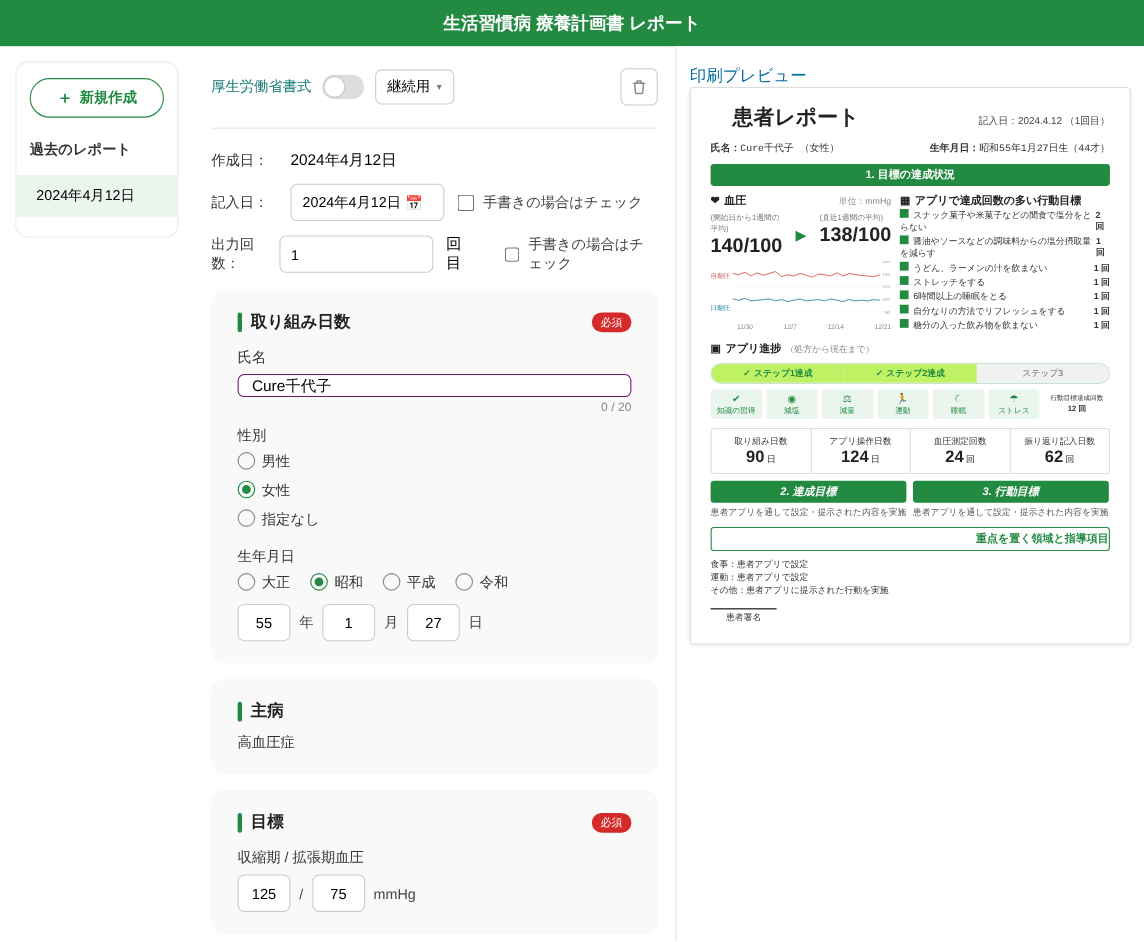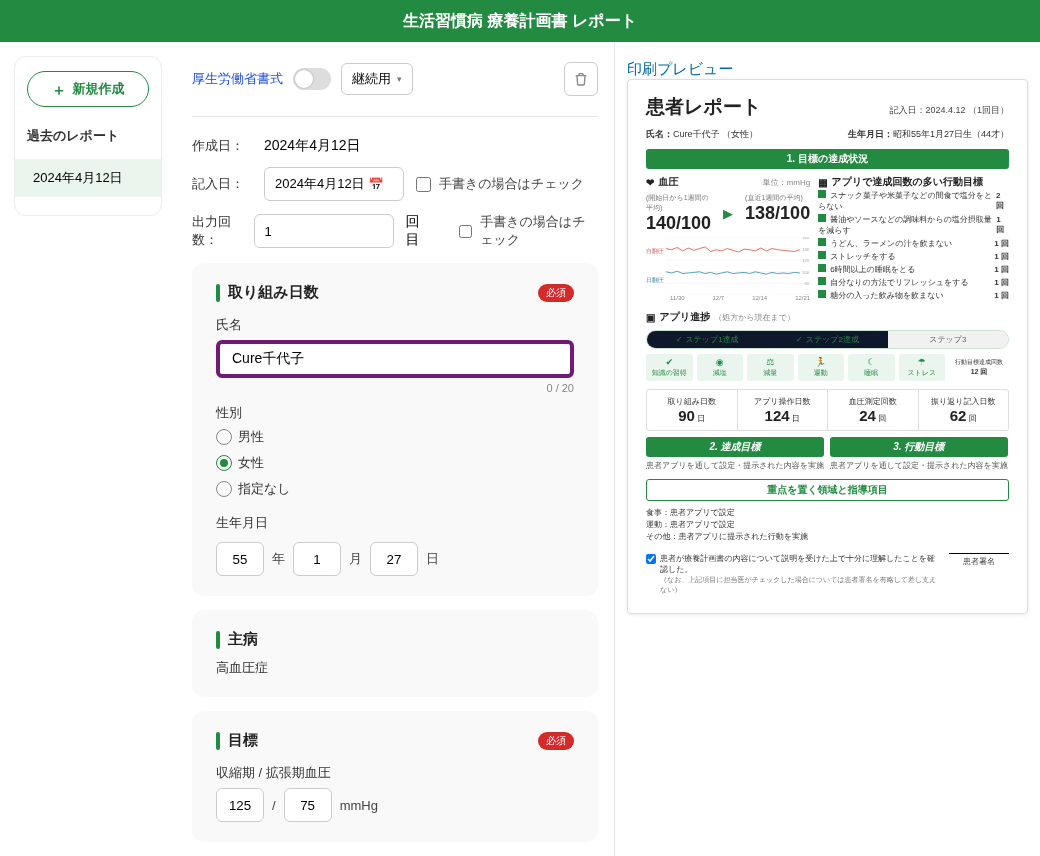--- a/index.html
+++ b/index.html
@@ -13,21 +13,21 @@
   .sidebar { width: 176px; padding: 14px 14px; }
   .sidebar-box { background: #fff; border: 1px solid #eee; border-radius: 12px; padding: 14px 12px 18px; box-shadow: 0 0 1px rgba(0,0,0,.04); }
   .create-btn { width: 100%; border: 1.5px solid #228a41; border-radius: 999px; color: #228a41; background: #fff; height: 36px; font-size: 13px; font-weight: 600; display: flex; align-items: center; justify-content: center; cursor: pointer; gap: 6px; }
   .create-btn span.plus { font-size: 15px; line-height: 1; }
   .past-label { margin-top: 20px; font-size: 13px; font-weight: 600; color: #333; }
   .date-item { margin: 14px -12px 0; background: #eaf5ee; padding: 10px 18px; font-size: 13px; }
 
   
   .main-col { width: 438px; padding: 20px 16px 0; overflow-y: hidden; }
   .top-row { display: flex; align-items: center; gap: 10px; }
-  .label-sm { font-size: 13px; color: #1d4ed8; font-weight: 500; }
+  .label-sm { font-size: 13px; color: #0f766e; font-weight: 500; }
   .toggle { width: 38px; height: 22px; background: #ddd; border-radius: 999px; position: relative; }
   .toggle::after { content:""; position:absolute; left:2px; top:2px; width:18px; height:18px; background:#fff; border-radius:50%; box-shadow:0 0 2px rgba(0,0,0,.3); }
   .select-box { border:1px solid #ccc; border-radius:6px; padding:6px 10px; font-size:13px; display:flex; align-items:center; gap:6px; background:#fff; }
   .select-box .chev { font-size:9px; color:#777; }
   .spacer { flex:1; }
   .icon-btn { width:34px; height:34px; border:1px solid #ccc; border-radius:6px; display:flex; align-items:center; justify-content:center; color:#888; background:#fff; }
   .icon-btn svg { width:16px; height:16px; }
   .divider { border:none; border-top:1px solid #e5e5e5; margin:20px 0; }
 
   .row { display:flex; align-items:center; gap:12px; margin-bottom:12px; font-size:14px; }
@@ -38,70 +38,70 @@
   .chk { display:flex; align-items:center; gap:8px; font-size:13px; color:#444; }
   .chk input { width:15px; height:15px; }
 
   .card { background:#f9f9f9; border-radius:12px; padding:20px 24px; margin-top:14px; }
   .card-white { background:#f9f9f9; }
   .card-header { display:flex; align-items:center; justify-content:space-between; margin-bottom:14px; }
   .card-title { font-size:15px; font-weight:700; color:#222; display:flex; align-items:center; gap:8px; }
   .card-title::before { content:""; display:inline-block; width:4px; height:18px; background:#228a41; border-radius:2px; }
   .badge { background:#d52a2a; color:#fff; font-size:10px; border-radius:999px; padding:2px 8px; }
   .field-lbl { font-size:13px; color:#333; margin-bottom:6px; display:block; }
-  .text-input { width:100%; border:4px solid #701a75; border-radius:6px; height:38px; padding:0 12px; font-size:14px; background:#fff; }
+  .text-input { width:100%; border:1px solid #701a75; border-radius:6px; height:21px; padding:0 12px; font-size:14px; background:#fff; }
   .counter { text-align:right; font-size:11px; color:#888; margin-top:4px; }
   .radio-col { display:flex; flex-direction:column; gap:8px; }
   .radio-row { display:flex; gap:18px; }
-  .radio { display:flex; align-items:center; gap:6px; font-size:13px; color:#333; }
+  .radio { display:flex; gap:6px; font-size:13px; color:#333; }
   .radio .circle { width:16px; height:16px; border:1.5px solid #888; border-radius:50%; display:inline-flex; align-items:center; justify-content:center; }
   .radio.checked .circle { border-color:#228a41; }
   .radio.checked .circle::after { content:""; width:8px; height:8px; background:#228a41; border-radius:50%; }
   .date-inputs { display:flex; align-items:center; gap:8px; font-size:13px; color:#444; }
   .small-input { width:48px; height:34px; border:1px solid #ccc; border-radius:6px; text-align:center; background:#fff; }
   .body-text { font-size:13px; color:#333; }
 
   
   .preview-col { flex:1; border-left:1px solid #e5e5e5; padding:18px 12px 0; background:#fff; overflow:hidden; }
   .preview-title { font-size:15px; color:#0369a1; }
   .pv-paper { background:#fff; border:1px solid #ddd; border-radius:4px; padding:14px 18px 18px; font-size:10px; color:#222; box-shadow:0 1px 4px rgba(0,0,0,.08); }
-  .pv-hrow { display:flex; justify-content:space-between; align-items:baseline; }
+  .pv-hrow { display:flex; justify-content:space-between; align-items:baseline;margin-left:20px; }
   .pv-h1 { font-size:19px; font-weight:700; }
   .pv-meta { font-size:9px; color:#444; }
-  .pv-inforow { display:flex; justify-content:space-between; margin-top:8px; font-size:9px; color:#333; }
+  .pv-inforow { display:flex; justify-content:space-between; margin-top:8px; font-size:9px; color:#333;font-family:Liberation Mono, monospace; }
   .pv-bar { background:#228a41; color:#fff; text-align:center; font-size:10px; font-weight:600; border-radius:3px; padding:3px 0; margin-top:8px; font-style:normal; }
   .pv-row2 { display:flex; gap:8px; margin-top:6px; }
   .pv-col { flex:1; }
   .pv-subh { font-size:10px; font-weight:700; color:#222; display:flex; align-items:center; gap:4px; }
   .pv-unit { font-size:8px; color:#888; font-weight:400; }
   .pv-goals li { display:flex; align-items:center; justify-content:space-between; font-size:8px; color:#333; padding:1px 0; list-style:none; }
   .pv-goals .sq { width:8px; height:8px; background:#228a41; display:inline-block; margin-right:4px; }
   .pv-bp { display:flex; gap:12px; margin-top:4px; }
   .pv-bpv { font-size:18px; font-weight:700; color:#222; }
   .pv-bplabel { font-size:7px; color:#777; }
   .pv-chart { display:flex; gap:2px; margin-top:3px; }
   .pv-chart-svg { flex:1; height:58px; }
   .pv-steps { display:flex; margin-top:6px; border:1px solid #c9e3cf; border-radius:10px; overflow:hidden; }
   .pv-step { flex:1; text-align:center; font-size:8px; padding:3px 0; position: relative; }
-  .pv-step.done { background:#0f172a; color:#228a41; font-weight:400; }
+  .pv-step.done { background:#bef264; color:#228a41; font-weight:700; }
   .pv-step.done::before { content:"✓"; margin-right:3px; color:#228a41; font-size:8px; }
   .pv-badges { display:flex; gap:4px; margin-top:5px; }
   .pv-badge { flex:1; background:#eaf5ee; color:#228a41; font-size:7px; text-align:center; border-radius:3px; padding:3px 0; display:flex; flex-direction:column; align-items:center; gap:1px; }
   .pv-badge .bicon { font-size:9px; }
   .pv-badge-note { width:60px; font-size:7px; text-align:center; color:#333; display:flex; flex-direction:column; justify-content:center; }
   .pv-stats { display:flex; margin-top:8px; border:1px solid #ddd; border-radius:3px; }
   .pv-stat { flex:1; text-align:center; padding:6px 0; border-right:1px solid #ddd; }
   .pv-stat:last-child{ border-right:none;}
   .pv-stat .l{font-size:8px; color:#333;}
   .pv-stat .v{font-size:15px; font-weight:700;}
   .pv-stat .u{font-size:8px; font-weight:400;}
   .pv-twin { display:flex; gap:6px; margin-top:6px; }
   .pv-twin .pv-bar{ flex:1; margin-top:0; font-style:normal; }
   .pv-caption { font-size:8px; text-align:center; color:#555; margin-top:3px; }
-  .pv-outline-bar { border:1px solid #228a41; color:#228a41; text-align:center; font-size:10px; font-weight:600; border-radius:3px; padding:3px 0; margin-top:8px; }
+  .pv-outline-bar { border:1px solid #228a41; color:#228a41; text-align:right; font-size:10px; font-weight:600; border-radius:3px; padding:3px 0; margin-top:8px; }
   .pv-notes { font-size:8px; color:#333; margin-top:6px; line-height:1.5; }
   .pv-sig { display:flex; justify-content:space-between; margin-top:10px; gap:10px; font-size:8px; color:#333; align-items:flex-start; }
   .pv-sig .sigline { width:60px; border-top:1px solid #000; text-align:center; font-size:8px; padding-top:2px; }
   .pv-sig .consent { flex:1; display:flex; align-items:flex-start; gap:4px;}
   .pv-sig .consent input { width:10px; height:10px; margin-top:1px;}
 </style>
 </head>
 <body>
 
 <div class="header-bar">
@@ -186,20 +186,38 @@
             <span class="circle"></span>
             <span>女性</span>
           </label>
         <label class="radio">
             <span class="circle"></span>
             <span>指定なし</span>
           </label>
       </div>
 
       <label class="field-lbl" style="margin-top:16px;">生年月日</label>
+      <div class="radio-row">
+        <label class="radio">
+            <span class="circle"></span>
+            <span>大正</span>
+          </label>
+        <label class="radio checked">
+            <span class="circle"></span>
+            <span>昭和</span>
+          </label>
+        <label class="radio">
+            <span class="circle"></span>
+            <span>平成</span>
+          </label>
+        <label class="radio">
+            <span class="circle"></span>
+            <span>令和</span>
+          </label>
+      </div>
       <div class="date-inputs" style="margin-top:10px;">
         <input class="small-input" value="55" style="">
         <span>年</span>
         <input class="small-input" value="1" style="">
         <span>月</span>
         <input class="small-input" value="27" style="">
         <span>日</span>
       </div>
     </div>
 
@@ -399,24 +417,17 @@
       </div>
 
       <div class="pv-outline-bar">重点を置く領域と指導項目</div>
       <div class="pv-notes">
         <div>食事：患者アプリで設定</div>
         <div>運動：患者アプリで設定</div>
         <div>その他：患者アプリに提示された行動を実施</div>
       </div>
 
       <div class="pv-sig">
-        <div class="consent">
-          <input type="checkbox" checked="" style="">
-          <div>
-            <div>患者が療養計画書の内容について説明を受けた上で十分に理解したことを確認した。</div>
-            <div style="font-size:7px;color:#777;">（なお、上記項目に担当医がチェックした場合については患者署名を有略して差し支えない）</div>
-          </div>
-        </div>
         <div class="sigline">患者署名</div>
       </div>
     </div>
   </section>
 </div>
 
 </body></html>

